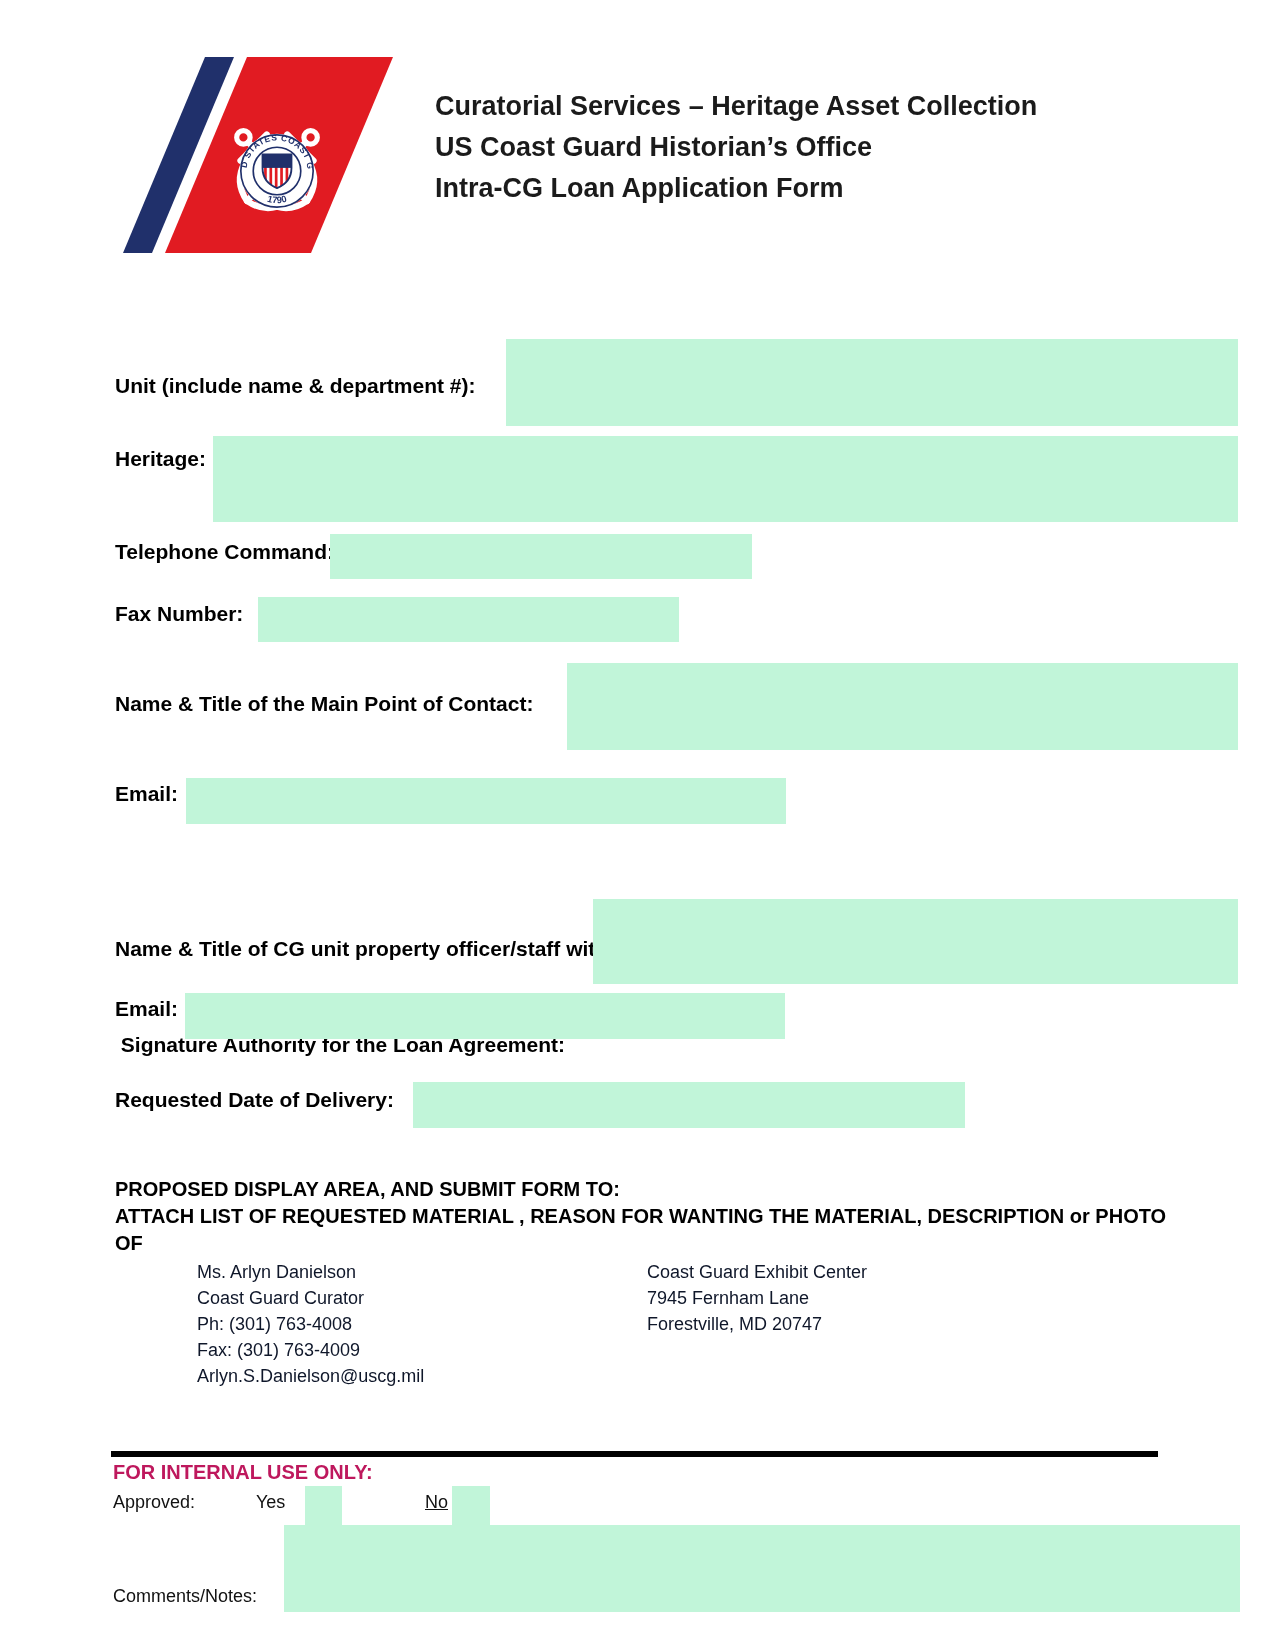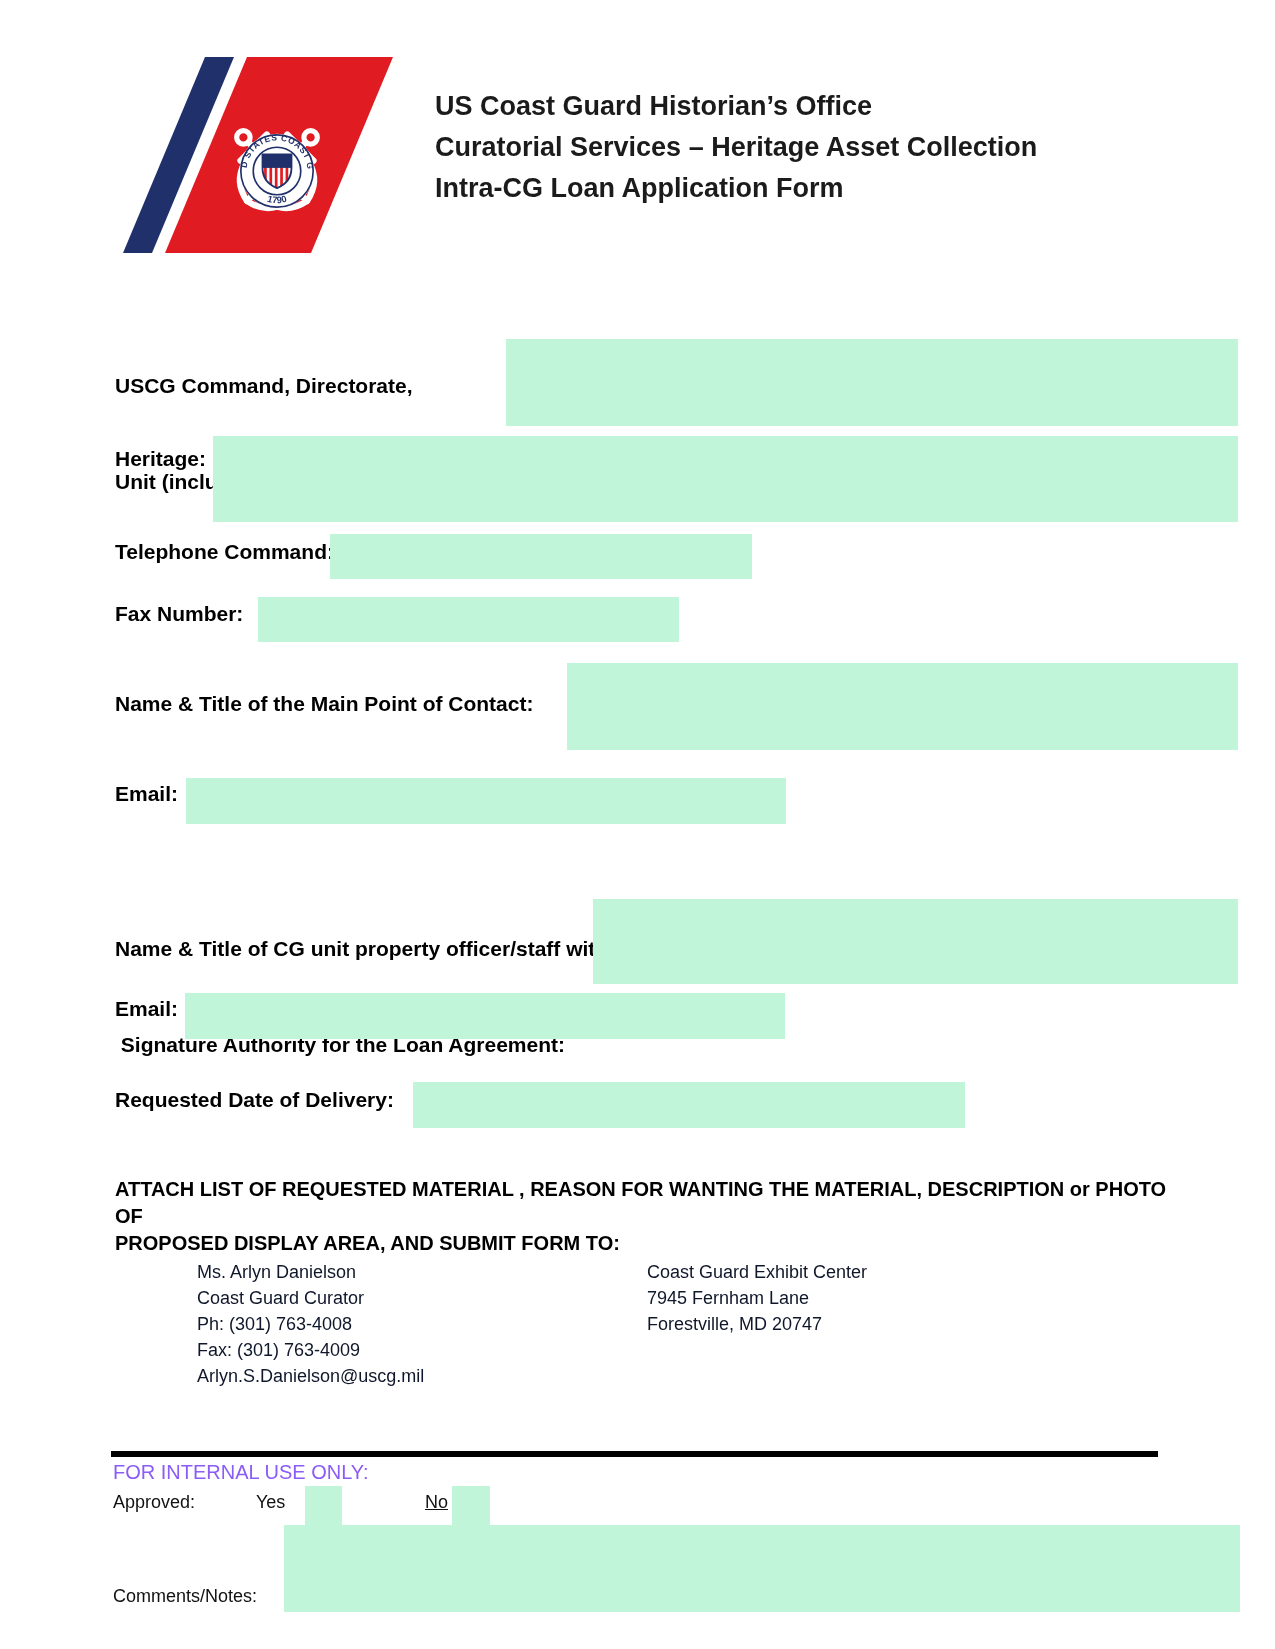--- a/index.html
+++ b/index.html
@@ -57,23 +57,23 @@
   }
   .divider{
     position:absolute;
     left:111px;top:1451px;
     width:1047px;height:6px;
     background:#000;
   }
   .internal-heading{
     position:absolute;
     left:113px;top:1461px;
-    font-weight:normal;
+    font-weight:bold;
     font-size:20px;
-    color:#8b5cf6;
+    color:#be185d;
   }
   .plain{
     position:absolute;
     font-size:18px;
     color:#111;
   }
   
   #logo{position:absolute;left:115px;top:57px;width:280px;height:196px;}
   .stripe{position:absolute;top:0;height:196px;transform:skewX(-22.7deg);transform-origin:0 0;}
   .stripe.blue{left:90px;width:29px;background:var(--stripe-blue);}
@@ -136,27 +136,26 @@
           <rect x="63.1" y="55" width="2.6" height="27" fill="#e11b22"></rect>
           <rect x="68.3" y="55" width="2.6" height="27" fill="#e11b22"></rect>
           <rect x="44" y="44" width="32" height="13" class="seal-navy"></rect>
         </g>
         <path d="M 46,44 h 28 v 13 c 0,12 -8,17 -14,19.5 c -6,-2.5 -14,-7.5 -14,-19.5 z" fill="none" stroke="#20306b" stroke-width="1.8"></path>
       </g>
     </svg>
   </div>
 
   <div class="title-block">
+    <div>Curatorial Services – Heritage Asset Collection</div>
     <div>US Coast Guard Historian’s Office</div>
-    <div>Curatorial Services – Heritage Asset Collection</div>
     <div>Intra-CG Loan Application Form</div>
   </div>
 
   <div class="label" style="left:115px;top:306px;">
-    <div>USCG Command, Directorate,</div>
     <div>Unit (include name &amp; department #):</div>
   </div>
   <div class="field-box" style="left:506px;top:339px;width:732px;height:87px;"></div>
 
   <div class="label single" style="left:115px;top:446px;">Heritage:</div>
   <div class="field-box" style="left:213px;top:436px;width:1025px;height:86px;"></div>
 
   <div class="label single" style="left:115px;top:539px;">Telephone Command:</div>
   <div class="field-box" style="left:330px;top:534px;width:422px;height:45px;"></div>
 
@@ -175,22 +174,22 @@
   </div>
   <div class="field-box" style="left:593px;top:899px;width:645px;height:85px;"></div>
 
   <div class="label single" style="left:115px;top:996px;">Email:</div>
   <div class="field-box" style="left:185px;top:993px;width:600px;height:46px;"></div>
 
   <div class="label single" style="left:115px;top:1087px;">Requested Date of Delivery:</div>
   <div class="field-box" style="left:413px;top:1082px;width:552px;height:46px;"></div>
 
   <div class="attach">
+    <div>PROPOSED DISPLAY AREA, AND SUBMIT FORM TO:</div>
     <div>ATTACH LIST OF REQUESTED MATERIAL , REASON FOR WANTING THE MATERIAL, DESCRIPTION or PHOTO OF</div>
-    <div>PROPOSED DISPLAY AREA, AND SUBMIT FORM TO:</div>
   </div>
 
   <div class="contact-col" style="left:197px;">
     <div>Ms. Arlyn Danielson</div>
     <div>Coast Guard Curator</div>
     <div>Ph: (301) 763-4008</div>
     <div>Fax: (301) 763-4009</div>
     <div>Arlyn.S.Danielson@uscg.mil</div>
   </div>
   <div class="contact-col" style="left:647px;">

